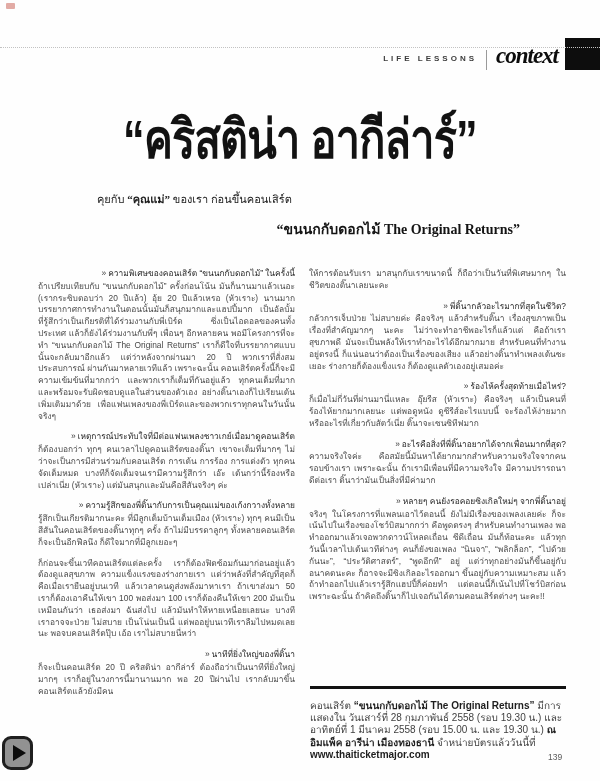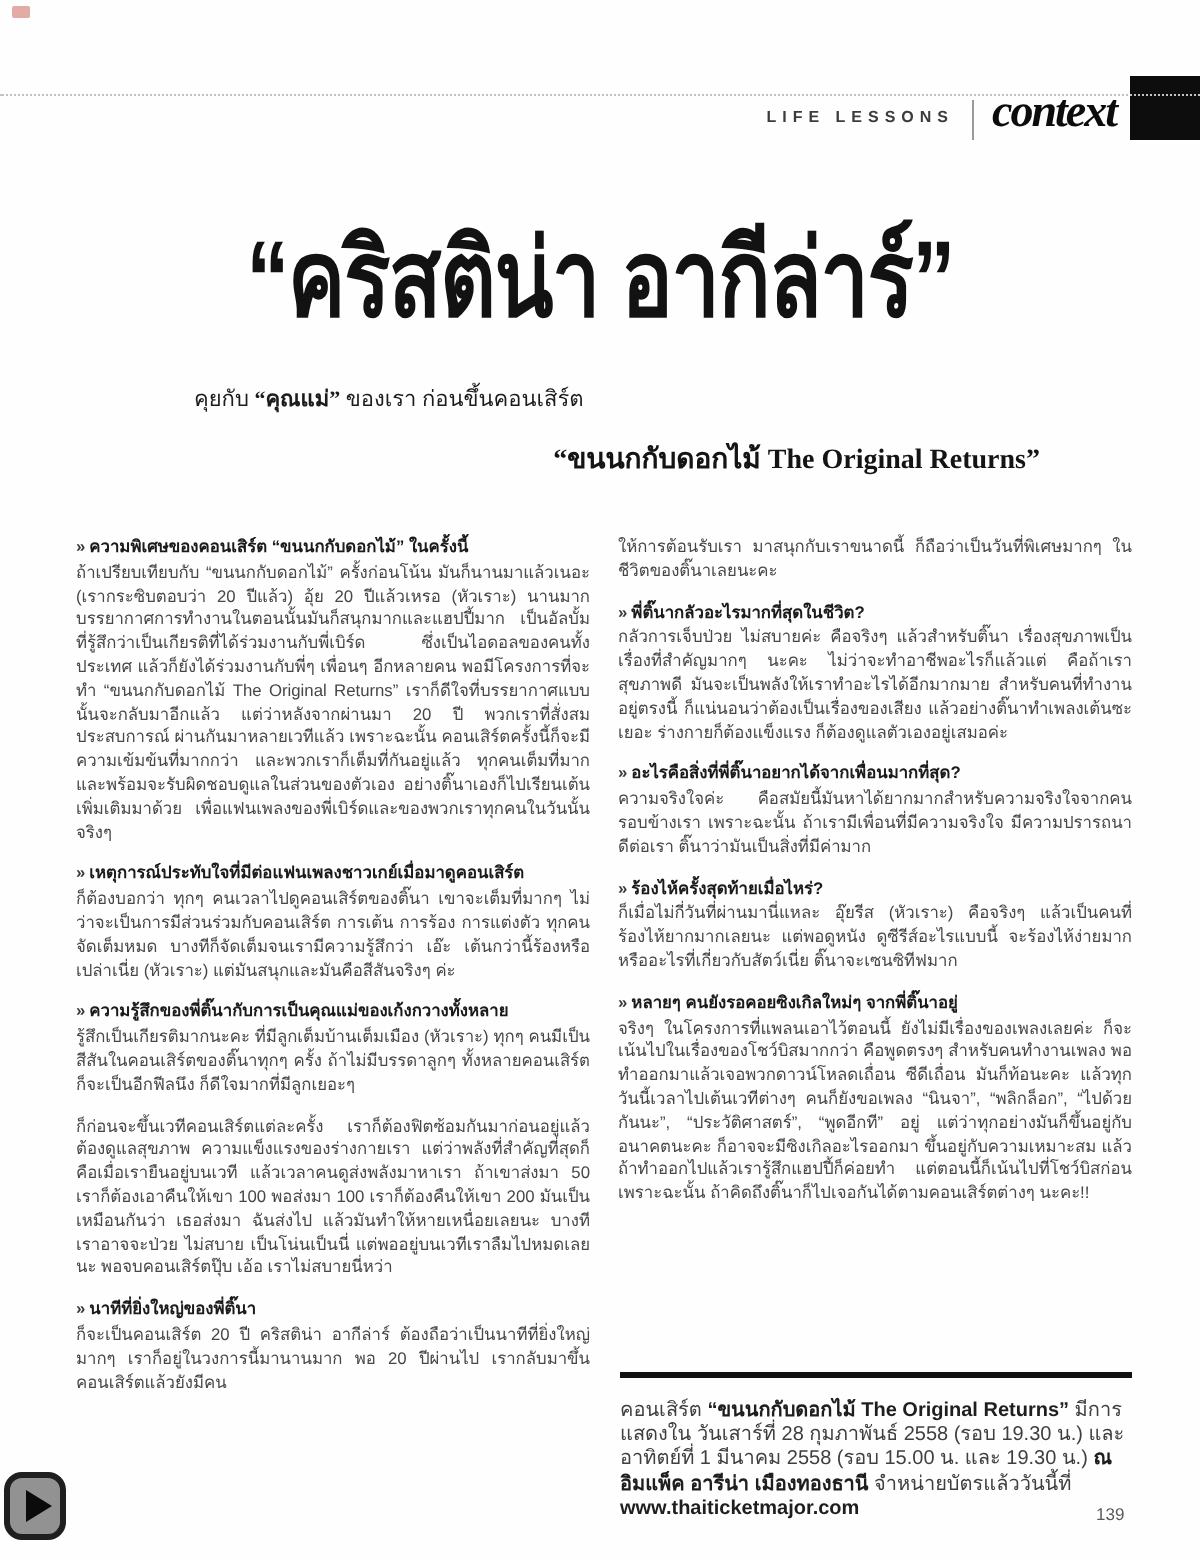--- a/index.html
+++ b/index.html
@@ -38,21 +38,21 @@
   .subtitle2 { position:absolute; top:218px; left:0; width:520px; text-align:right;
     font-size:14px; font-weight:bold; color:#141414;
     font-family:"Liberation Serif", serif; }
 
   
   .col { position:absolute; top:268px; width:257px;
     font-size:8.4px; line-height:11.8px; color:#474747; text-align:justify; }
   .col-left  { left:38px; }
   .col-right { left:309px; }
   .qa { margin:0 0 9px; }
-  .qa-h { font-weight:bold; color:#1b1b1b; margin:0 0 1px; text-align:left; }
+  .qa-h { font-weight:normal; color:#1b1b1b; margin:0 0 1px; text-align:right; }
   .qa-h .marker { color:#3a3a3a; margin-right:2px; }
   .qa-b { margin:0; }
   .cont { margin:0 0 9px; }
 
   
   .footer-rule { position:absolute; left:310px; top:686px; width:256px;
     height:3px; background:#121212; }
   .footer-note { position:absolute; left:310px; top:700px; width:256px;
     font-size:10px; line-height:12.2px; color:#3f3f3f; }
   .footer-note .b { font-weight:bold; color:#1e1e1e; }
@@ -111,26 +111,26 @@
     </div>
   </div>
 
   <div class="col col-right">
     <p class="cont">ให้การต้อนรับเรา มาสนุกกับเราขนาดนี้ ก็ถือว่าเป็นวันที่พิเศษมากๆ ในชีวิตของติ๊นาเลยนะคะ</p>
     <div class="qa">
       <p class="qa-h"><span class="marker">»</span><span>พี่ติ๊นากลัวอะไรมากที่สุดในชีวิต?</span></p>
       <p class="qa-b">กลัวการเจ็บป่วย ไม่สบายค่ะ คือจริงๆ แล้วสำหรับติ๊นา เรื่องสุขภาพเป็นเรื่องที่สำคัญมากๆ นะคะ ไม่ว่าจะทำอาชีพอะไรก็แล้วแต่ คือถ้าเราสุขภาพดี มันจะเป็นพลังให้เราทำอะไรได้อีกมากมาย สำหรับคนที่ทำงานอยู่ตรงนี้ ก็แน่นอนว่าต้องเป็นเรื่องของเสียง แล้วอย่างติ๊นาทำเพลงเต้นซะเยอะ ร่างกายก็ต้องแข็งแรง ก็ต้องดูแลตัวเองอยู่เสมอค่ะ</p>
     </div>
     <div class="qa">
+      <p class="qa-h"><span class="marker">»</span><span>ร้องไห้ครั้งสุดท้ายเมื่อไหร่?</span></p>
+      <p class="qa-b">ก็เมื่อไม่กี่วันที่ผ่านมานี่แหละ อุ๊ยรีส (หัวเราะ) คือจริงๆ แล้วเป็นคนที่ร้องไห้ยากมากเลยนะ แต่พอดูหนัง ดูซีรีส์อะไรแบบนี้ จะร้องไห้ง่ายมาก หรืออะไรที่เกี่ยวกับสัตว์เนี่ย ติ๊นาจะเซนซิทีฟมาก</p>
+    </div>
+    <div class="qa">
       <p class="qa-h"><span class="marker">»</span><span>อะไรคือสิ่งที่พี่ติ๊นาอยากได้จากเพื่อนมากที่สุด?</span></p>
       <p class="qa-b">ความจริงใจค่ะ คือสมัยนี้มันหาได้ยากมากสำหรับความจริงใจจากคนรอบข้างเรา เพราะฉะนั้น ถ้าเรามีเพื่อนที่มีความจริงใจ มีความปรารถนาดีต่อเรา ติ๊นาว่ามันเป็นสิ่งที่มีค่ามาก</p>
-    </div>
-    <div class="qa">
-      <p class="qa-h"><span class="marker">»</span><span>ร้องไห้ครั้งสุดท้ายเมื่อไหร่?</span></p>
-      <p class="qa-b">ก็เมื่อไม่กี่วันที่ผ่านมานี่แหละ อุ๊ยรีส (หัวเราะ) คือจริงๆ แล้วเป็นคนที่ร้องไห้ยากมากเลยนะ แต่พอดูหนัง ดูซีรีส์อะไรแบบนี้ จะร้องไห้ง่ายมาก หรืออะไรที่เกี่ยวกับสัตว์เนี่ย ติ๊นาจะเซนซิทีฟมาก</p>
     </div>
     <div class="qa">
       <p class="qa-h"><span class="marker">»</span><span>หลายๆ คนยังรอคอยซิงเกิลใหม่ๆ จากพี่ติ๊นาอยู่</span></p>
       <p class="qa-b">จริงๆ ในโครงการที่แพลนเอาไว้ตอนนี้ ยังไม่มีเรื่องของเพลงเลยค่ะ ก็จะเน้นไปในเรื่องของโชว์บิสมากกว่า คือพูดตรงๆ สำหรับคนทำงานเพลง พอทำออกมาแล้วเจอพวกดาวน์โหลดเถื่อน ซีดีเถื่อน มันก็ท้อนะคะ แล้วทุกวันนี้เวลาไปเต้นเวทีต่างๆ คนก็ยังขอเพลง “นินจา”, “พลิกล็อก”, “ไปด้วยกันนะ”, “ประวัติศาสตร์”, “พูดอีกที” อยู่ แต่ว่าทุกอย่างมันก็ขึ้นอยู่กับอนาคตนะคะ ก็อาจจะมีซิงเกิลอะไรออกมา ขึ้นอยู่กับความเหมาะสม แล้วถ้าทำออกไปแล้วเรารู้สึกแฮปปี้ก็ค่อยทำ แต่ตอนนี้ก็เน้นไปที่โชว์บิสก่อน เพราะฉะนั้น ถ้าคิดถึงติ๊นาก็ไปเจอกันได้ตามคอนเสิร์ตต่างๆ นะคะ!!</p>
     </div>
   </div>
 
   <div class="footer-rule"></div>
   <div class="footer-note">
     <span>คอนเสิร์ต </span><span class="b">“ขนนกกับดอกไม้ The Original Returns”</span><span> มีการแสดงใน</span>

